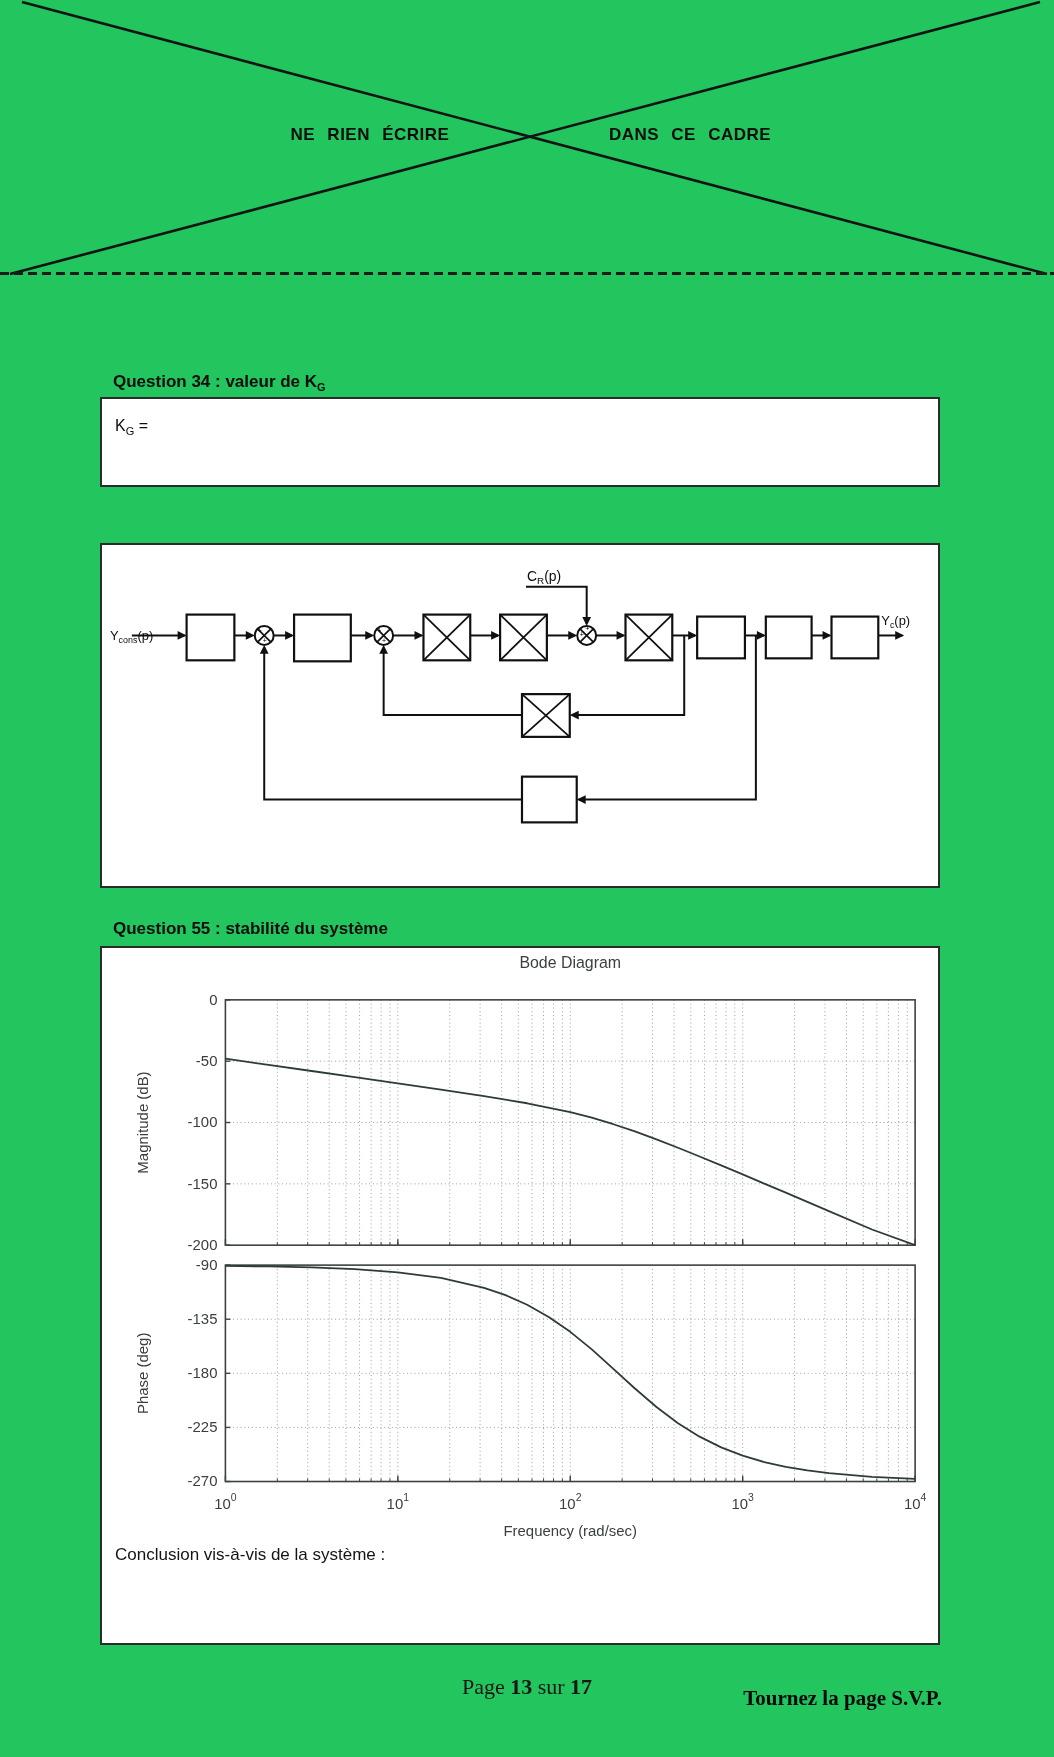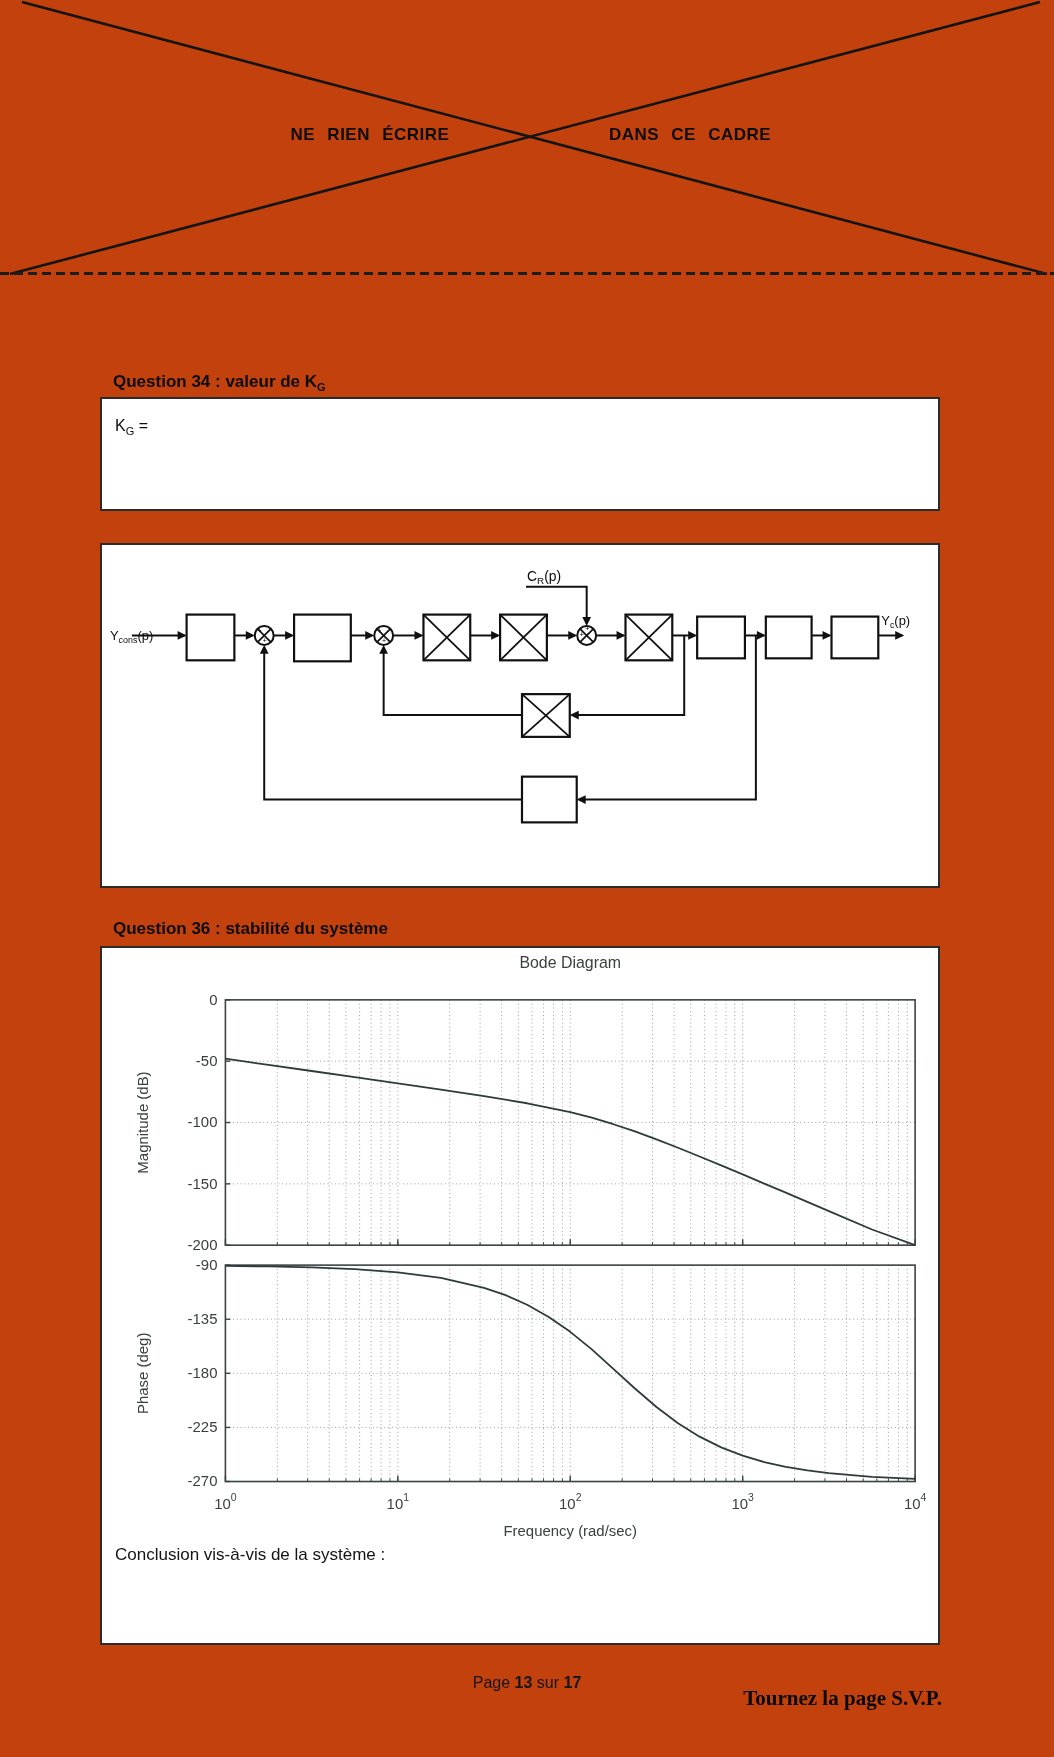--- a/index.html
+++ b/index.html
@@ -1,36 +1,36 @@
 <!DOCTYPE html>
 <html><head>
 <meta charset="utf-8">
 <style>
   html,body{margin:0;padding:0;background:#e8e8e8;}
-  .page{position:relative;width:1054px;height:1757px;background:#c2410c;
+  .page{position:relative;width:1054px;height:1757px;background:#22c55e;
         font-family:"Liberation Sans",sans-serif;color:#111;overflow:hidden;}
   .abs{position:absolute;}
   .frame-label{position:absolute;top:124px;height:22px;line-height:22px;
         font-size:17px;font-weight:700;letter-spacing:.5px;word-spacing:7px;
         text-align:center;color:#0d0d0d;}
   #frame-label-left{left:238px;width:264px;}
   #frame-label-right{left:558px;width:264px;}
   .dashed-line{position:absolute;left:0;top:272px;width:1054px;height:3px;
         background:repeating-linear-gradient(90deg,#1c1c1c 0 9px,transparent 9px 14px);}
   .qtitle{position:absolute;left:113px;font-size:17px;font-weight:700;color:#0d0d0d;white-space:nowrap;}
   .sub{font-size:11px;vertical-align:-4px;}
   .answer-box{position:absolute;left:100px;width:840px;box-sizing:border-box;
         border:2px solid #2b2b2b;background:#fff;}
-  #q34-box{top:397px;height:114px;}
+  #q34-box{top:397px;height:90px;}
   #q35-box{top:543px;height:345px;}
   #q36-box{top:946px;height:699px;}
   #kg-line{position:absolute;left:13px;top:18px;font-size:16px;color:#0d0d0d;}
   #conclusion-line{position:absolute;left:13px;top:597px;font-size:17px;color:#141414;white-space:nowrap;}
   .footer-page{position:absolute;left:0;top:1674px;width:1054px;text-align:center;
-        font-size:16px;color:#161616;}
+        font-size:22px;color:#161616;font-family:Liberation Serif, serif;}
   .footer-page b{font-weight:700;}
   .turn-note{position:absolute;right:112px;top:1686px;font-size:21px;font-weight:700;
         font-family:"Liberation Serif",serif;color:#0a0a0a;}
   svg text{font-family:"Liberation Sans",sans-serif;}
 </style>
 </head>
 <body>
 
 <div class="page">
 
@@ -146,21 +146,21 @@
         </g>
 
       <text x="8" y="96" font-size="13" fill="#0d0d0d"><tspan>Y</tspan><tspan font-size="9" dy="3">cons</tspan><tspan font-size="13" dy="-3">(p)</tspan></text>
 
       <text x="427" y="36" font-size="14" fill="#0d0d0d"><tspan>C</tspan><tspan font-size="10" dy="3">R</tspan><tspan font-size="14" dy="-3">(p)</tspan></text>
 
       <text x="783" y="80" font-size="13" fill="#0d0d0d"><tspan>Y</tspan><tspan font-size="9" dy="3">c</tspan><tspan font-size="13" dy="-3">(p)</tspan></text>
     </svg>
   </div>
 
-  <div class="qtitle" style="top:919px;">Question 36 : stabilité du système</div>
+  <div class="qtitle" style="top:919px;">Question 55 : stabilité du système</div>
   <div class="answer-box" id="q36-box">
     <svg id="bode-svg" width="836" height="721" viewBox="0 0 840 723" preserveAspectRatio="none">
         <text x="470.5" y="20" font-size="16" fill="#3a3f3f" text-anchor="middle">Bode Diagram</text>
         <g>
           <line x1="176.15344674878475" y1="52" x2="176.15344674878475" y2="298" stroke="#9aa0a0" stroke-width="1" stroke-dasharray="1 2.8"></line>
           <line x1="206.6612573801815" y1="52" x2="206.6612573801815" y2="298" stroke="#9aa0a0" stroke-width="1" stroke-dasharray="1 2.8"></line>
           <line x1="228.3068934975695" y1="52" x2="228.3068934975695" y2="298" stroke="#9aa0a0" stroke-width="1" stroke-dasharray="1 2.8"></line>
           <line x1="245.09655325121525" y1="52" x2="245.09655325121525" y2="298" stroke="#9aa0a0" stroke-width="1" stroke-dasharray="1 2.8"></line>
           <line x1="258.81470412896624" y1="52" x2="258.81470412896624" y2="298" stroke="#9aa0a0" stroke-width="1" stroke-dasharray="1 2.8"></line>
           <line x1="270.41323543247" y1="52" x2="270.41323543247" y2="298" stroke="#9aa0a0" stroke-width="1" stroke-dasharray="1 2.8"></line>

